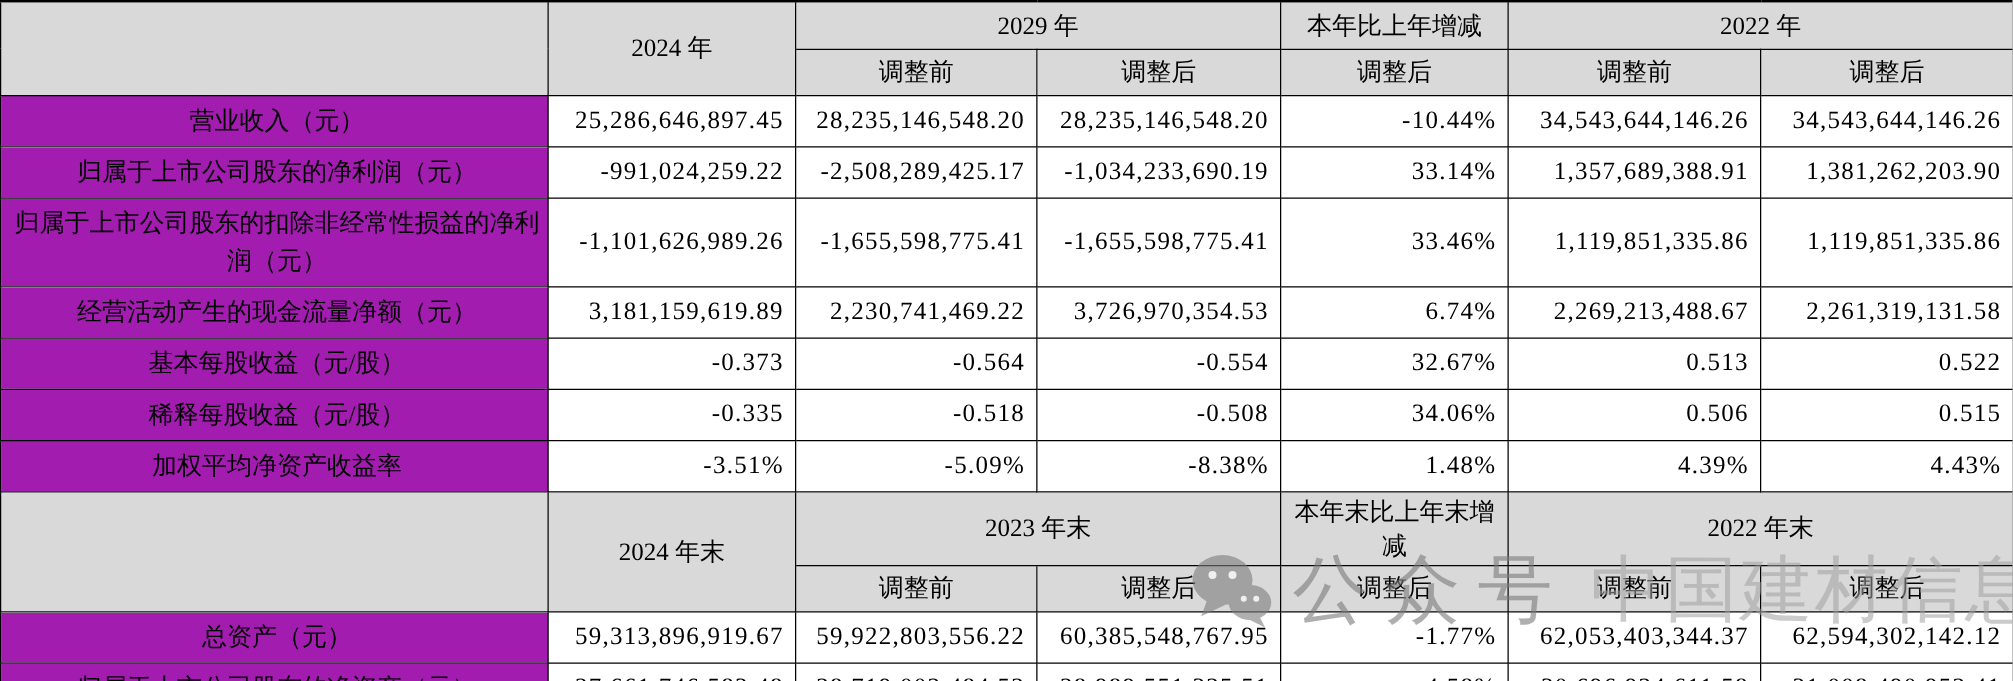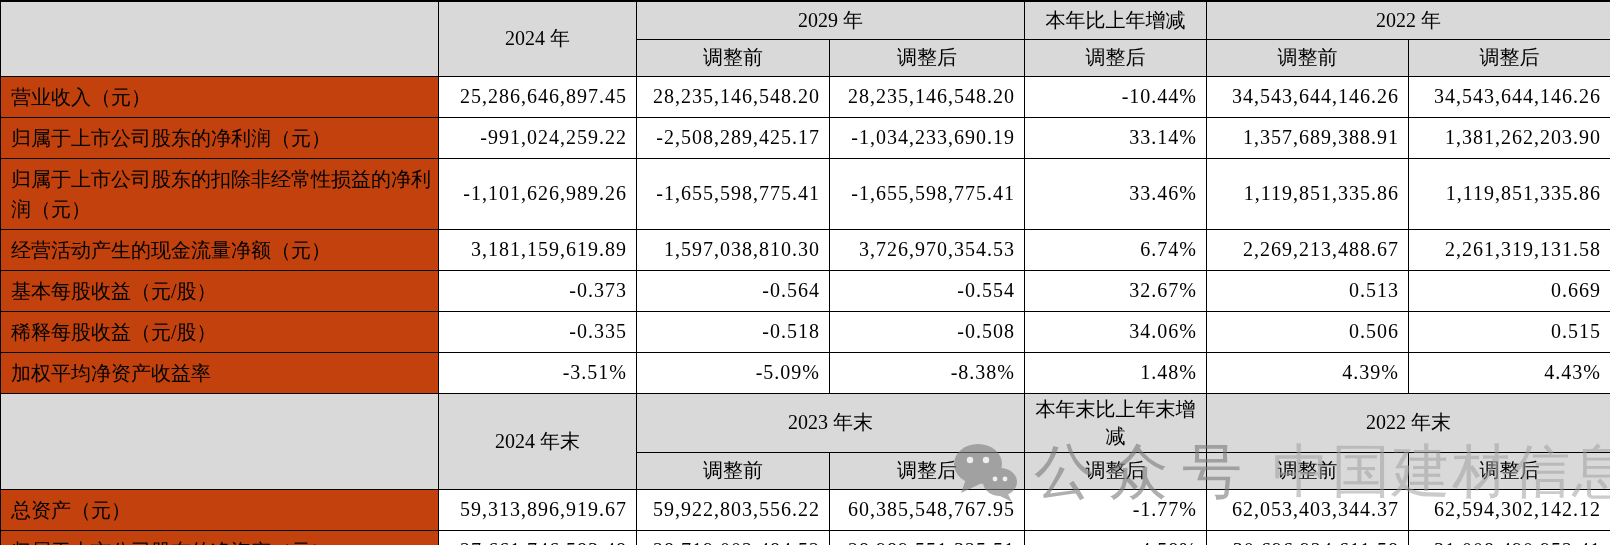--- a/index.html
+++ b/index.html
@@ -12,21 +12,21 @@
     border-top:2px solid #000;border-bottom:3px solid #000;
     border-left:1px solid #000;border-right:1px solid #000;
   }
   td{border:1px solid #000;font-size:20px;vertical-align:middle;overflow:hidden;}
   td.head,td.blank{background:#d9d9d9;text-align:center;padding:2px 4px;}
   tr.hy{height:38px;font-family:Liberation Serif, serif;}
   tr.hy2{height:57px;}
   tr.sub{height:37px;}
   tbody.body-rows tr{height:37px;}
   td.label{
-    background:#c2410c;text-align:left;padding:5px 6px 5px 10px;line-height:1.5;
+    background:#a21caf;text-align:center;padding:5px 6px 5px 10px;line-height:1.5;
   }
   td.num{
     text-align:right;padding:2px 9px 2px 4px;letter-spacing:1px;white-space:nowrap;
   }
   .watermark{
     position:absolute;left:952px;top:440px;height:64px;
     display:flex;align-items:center;gap:16px;pointer-events:none;white-space:nowrap;
   }
   .wm-icon{flex:0 0 auto;opacity:.6;}
   .wm-prefix{
@@ -93,34 +93,34 @@
         <td class="num">-1,101,626,989.26</td>
         <td class="num">-1,655,598,775.41</td>
         <td class="num">-1,655,598,775.41</td>
         <td class="num">33.46%</td>
         <td class="num">1,119,851,335.86</td>
         <td class="num">1,119,851,335.86</td>
       </tr>
       <tr>
         <td class="label">经营活动产生的现金流量净额（元）</td>
         <td class="num">3,181,159,619.89</td>
-        <td class="num">1,597,038,810.30</td>
+        <td class="num">2,230,741,469.22</td>
         <td class="num">3,726,970,354.53</td>
         <td class="num">6.74%</td>
         <td class="num">2,269,213,488.67</td>
         <td class="num">2,261,319,131.58</td>
       </tr>
       <tr>
         <td class="label">基本每股收益（元/股）</td>
         <td class="num">-0.373</td>
         <td class="num">-0.564</td>
         <td class="num">-0.554</td>
         <td class="num">32.67%</td>
         <td class="num">0.513</td>
-        <td class="num">0.669</td>
+        <td class="num">0.522</td>
       </tr>
       <tr>
         <td class="label">稀释每股收益（元/股）</td>
         <td class="num">-0.335</td>
         <td class="num">-0.518</td>
         <td class="num">-0.508</td>
         <td class="num">34.06%</td>
         <td class="num">0.506</td>
         <td class="num">0.515</td>
       </tr>

